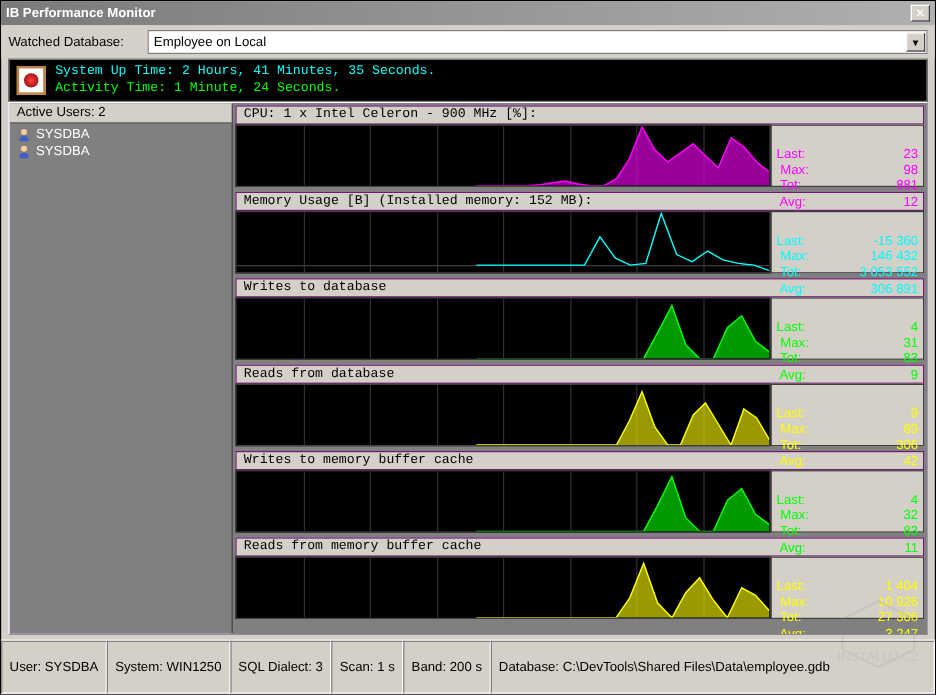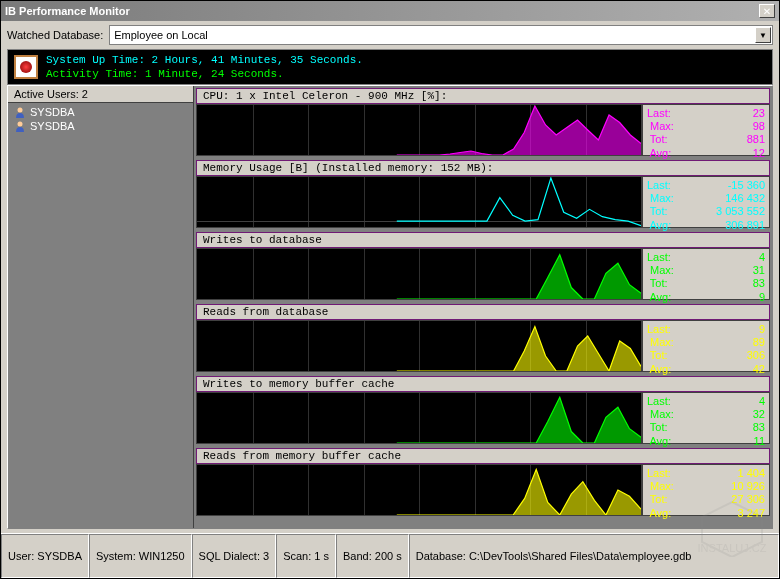--- a/index.html
+++ b/index.html
@@ -1,21 +1,21 @@
 <!DOCTYPE html>
 <html><head>
 <meta charset="utf-8">
 <style>
 * { margin: 0; padding: 0; box-sizing: border-box; font-family: Tahoma, Arial, sans-serif; font-size: 11px; }
 body { background: #d4d0c8; width: 780px; height: 579px; overflow: hidden; position: relative; }
 .window { border: 1px solid #000; background: #d4d0c8; height: 100%; display: flex; flex-direction: column; }
 .titlebar { background: linear-gradient(to right, #7a7a7a, #b0b0b0); color: #fff; padding: 2px 4px; display: flex; justify-content: space-between; align-items: center; height: 20px; }
 .titlebar-title { font-weight: bold; }
 .close-btn { background: #d4d0c8; border: 1px solid #fff; border-right-color: #404040; border-bottom-color: #404040; width: 16px; height: 14px; display: flex; align-items: center; justify-content: center; cursor: pointer; font-family: Arial; font-size: 10px; }
-.watched-row { padding: 4px 6px; display: flex; align-items: center; gap: 6px; background: #d4d0c8; }
+.watched-row { padding: 4px 6px; display: flex; align-items: center; gap: 20px; background: #d4d0c8; }
 .watched-label { white-space: nowrap; }
 .watched-select { flex: 1; height: 20px; background: #fff; border: 1px solid #808080; display: flex; align-items: center; padding: 0 4px; position: relative; }
 .watched-select .arrow { position: absolute; right: 1px; top: 1px; bottom: 1px; width: 16px; background: #d4d0c8; border: 1px solid #fff; border-right-color: #404040; border-bottom-color: #404040; display: flex; align-items: center; justify-content: center; font-size: 8px; }
 .banner { background: #000; border: 1px solid #808080; margin: 0 6px; padding: 4px 6px; display: flex; align-items: center; gap: 8px; }
 .banner-icon { width: 24px; height: 24px; background: #fff; border: 2px solid #c08040; display: flex; align-items: center; justify-content: center; }
 .banner-icon-inner { width: 12px; height: 12px; background: radial-gradient(circle, #ff4040, #800000); border-radius: 50%; }
 .banner-text { display: flex; flex-direction: column; gap: 2px; }
 .banner-line1 { color: #00ffff; font-family: 'Courier New', monospace; font-size: 11px; }
 .banner-line2 { color: #00ff00; font-family: 'Courier New', monospace; font-size: 11px; }
 .tabs-row { display: flex; margin: 4px 6px 0 6px; }
@@ -30,21 +30,21 @@
 .user-icon { width: 12px; height: 12px; display: inline-block; }
 .user-icon svg { width: 12px; height: 12px; }
 .main-panel { flex: 1; background: #808080; overflow-y: auto; padding: 2px; }
 .metric-block { margin-bottom: 4px; }
 .metric-title { background: #d4d0c8; padding: 1px 6px; border: 1px solid #701a75; font-family: Liberation Mono, monospace; }
 .metric-body { display: flex; height: 52px; }
 .graph { flex: 1; background: #000; border: 1px solid #404040; position: relative; overflow: hidden; }
 .grid-line { position: absolute; top: 0; bottom: 0; width: 1px; background: #303030; }
 .graph-hline { position: absolute; left: 0; right: 0; height: 1px; background: #404040; }
 .graph-svg { position: absolute; inset: 0; width: 100%; height: 100%; }
-.stats-box { width: 128px; background: #d4d0c8; border: 1px solid #404040; padding: 2px 4px; font-family: 'Courier New', monospace; font-size: 10px; line-height: 1.2; }
+.stats-box { width: 128px; background: #d4d0c8; border: 1px solid #404040; padding: 18px 4px; font-family: 'Courier New', monospace; font-size: 10px; line-height: 1.2; }
 .stats-row { display: flex; justify-content: space-between; }
 .stats-label { white-space: pre; }
 .stats-val { text-align: right; white-space: pre; }
 .status-bar { display: flex; border-top: 1px solid #fff; background: #d4d0c8; padding: 0; }
 .status-cell { border: 1px solid #808080; border-top-color: #808080; border-left-color: #808080; border-right-color: #fff; border-bottom-color: #fff; padding: 15px 6px; white-space: nowrap; }
 .status-cell.flex { flex: 1; }
 .watermark { position: absolute; right: 8px; bottom: 20px; opacity: 0.15; pointer-events: none; }
 .c-magenta { color: #ff00ff; }
 .c-cyan { color: #00ffff; }
 .c-green { color: #00ff00; }

